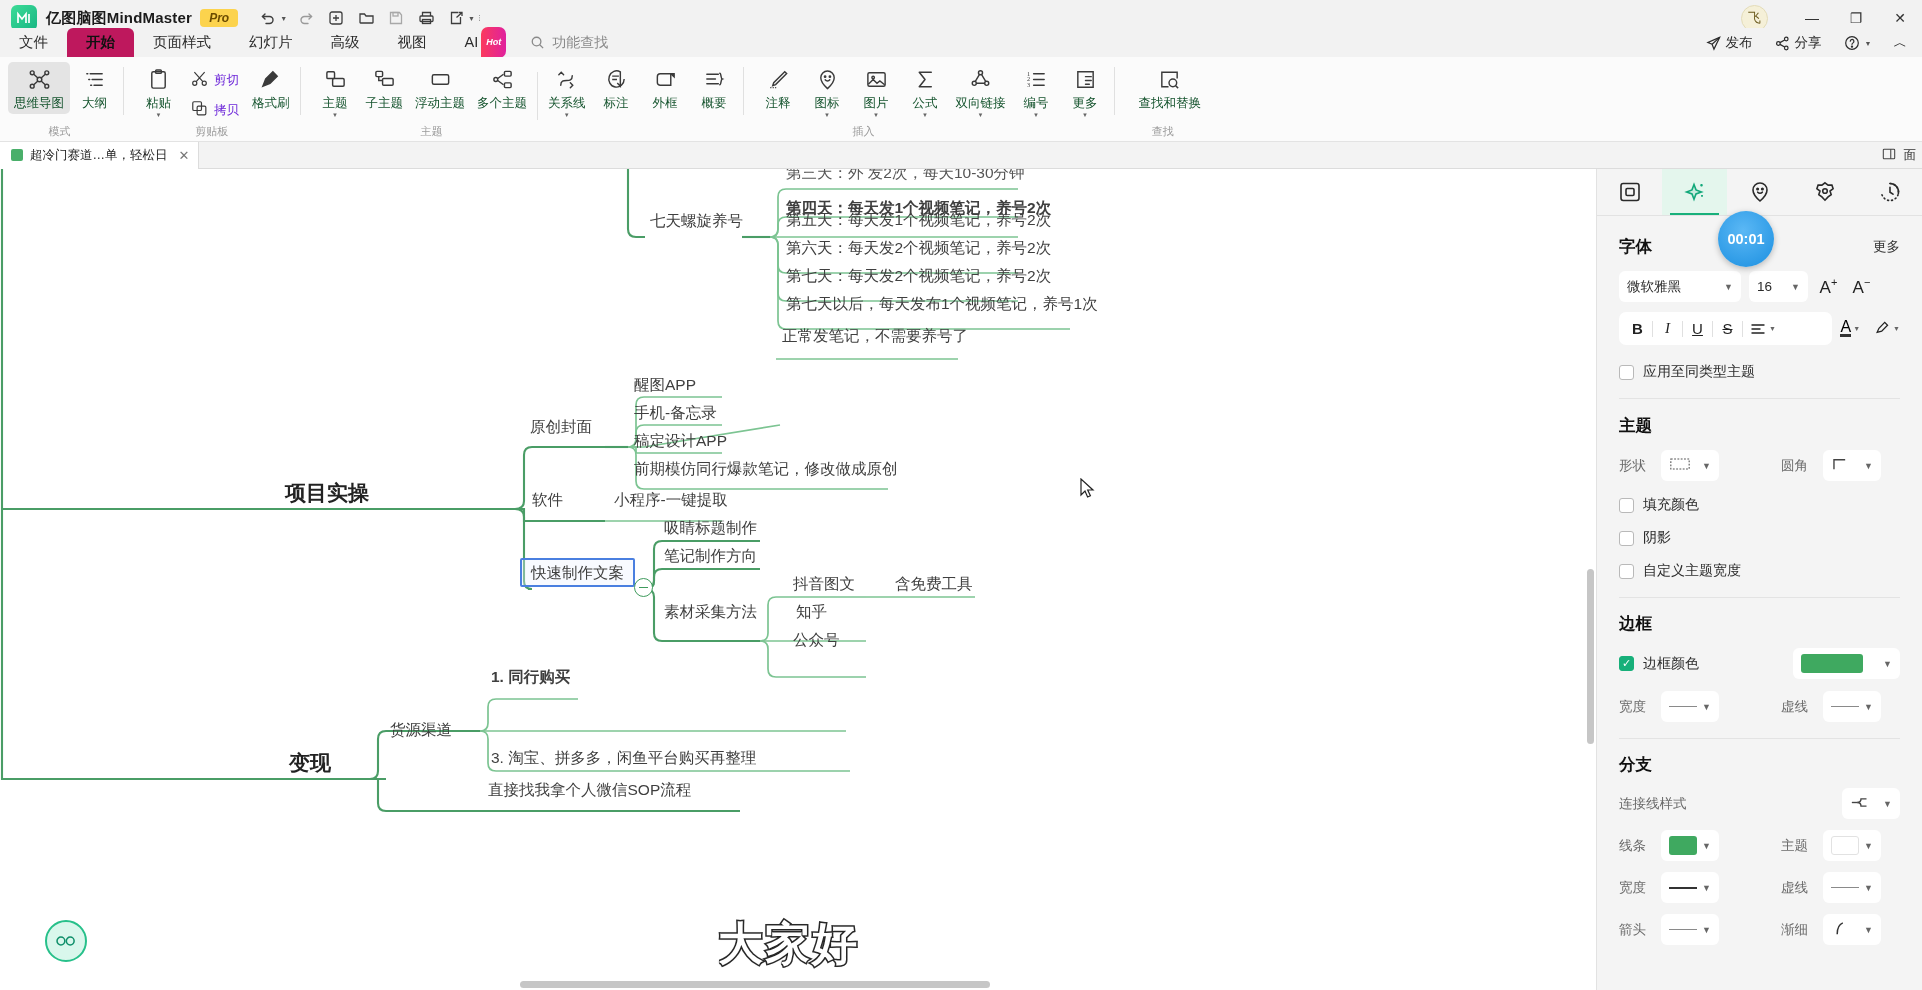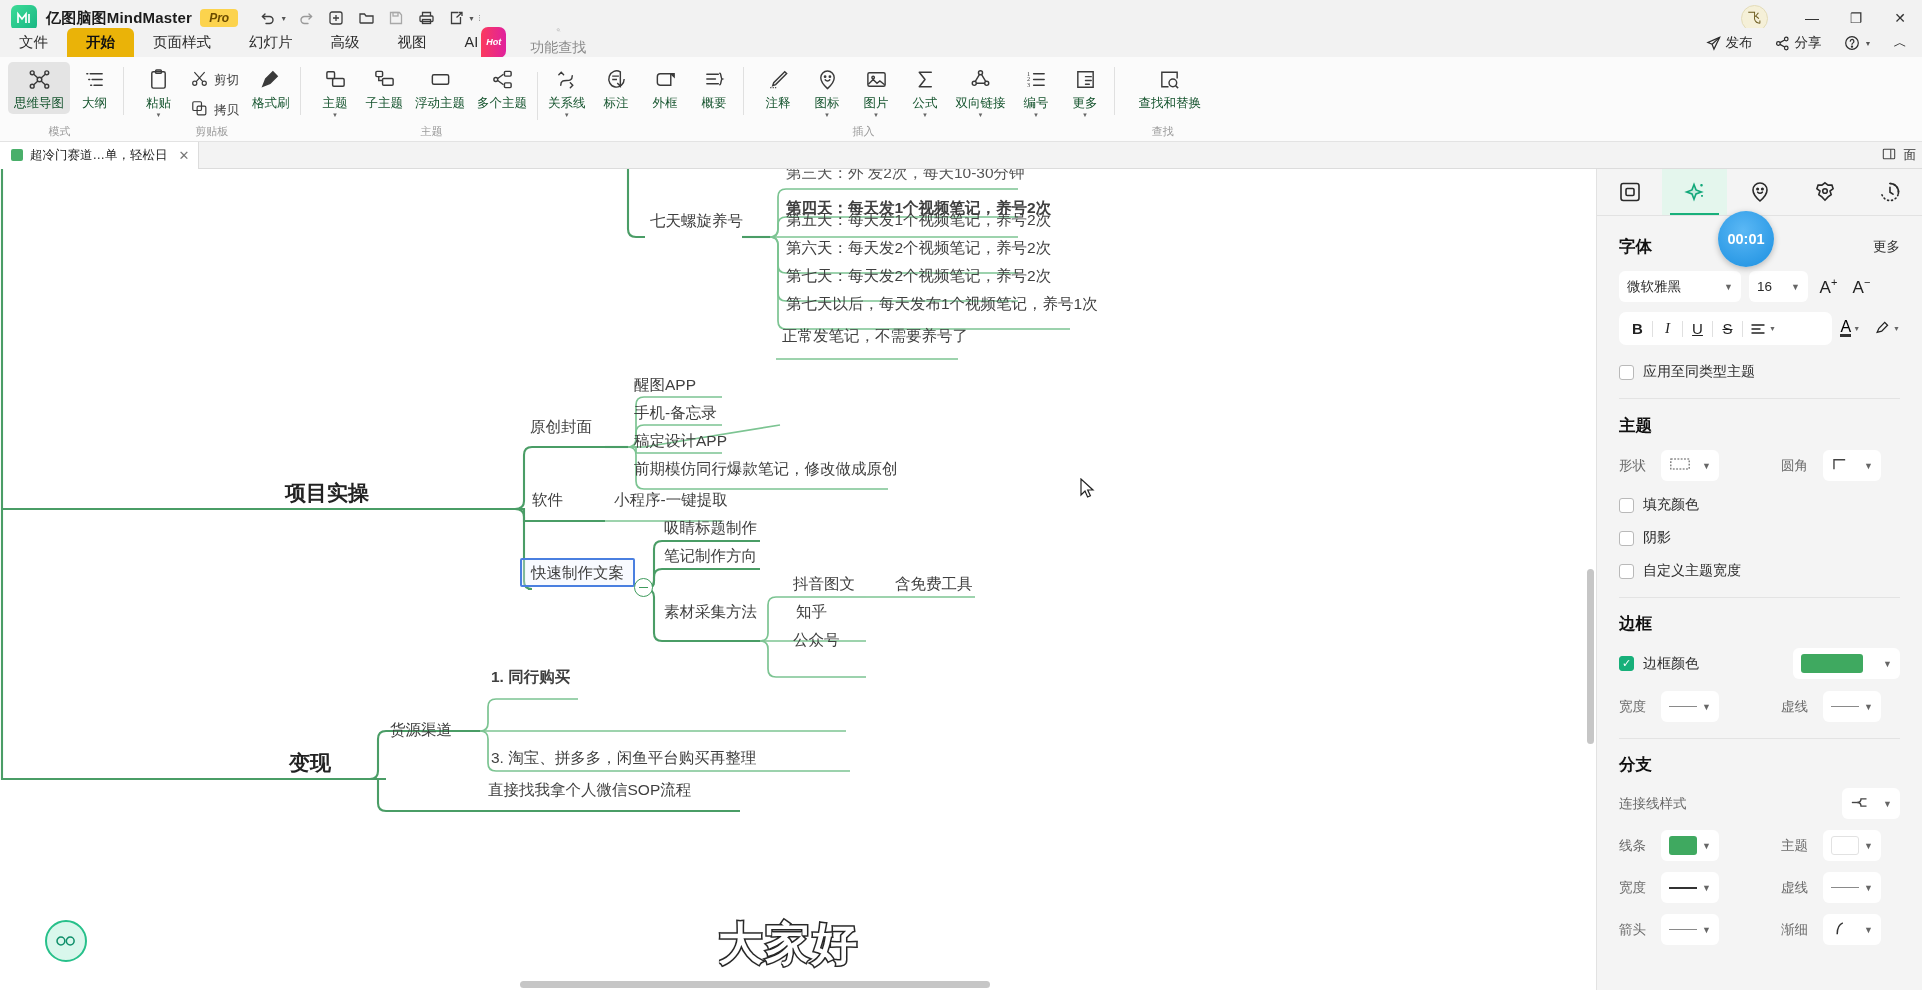--- a/index.html
+++ b/index.html
@@ -54,28 +54,28 @@
   
   .menubar {
     position: absolute; top: 28px; left: 0; width: 1922px; height: 29px;
     background: #f2f2f2; display: flex; align-items: flex-end;
   }
   .menu-item {
     padding: 0 19px; height: 29px; line-height: 29px;
     font-size: 14.5px; color: #2b2b2b; cursor: pointer; position: relative;
     border-radius: 6px 6px 0 0;
   }
-  .menu-item.active { background: #eab308; font-weight: bold; color: #111; }
+  .menu-item.active { background: #be185d; font-weight: bold; color: #111; }
   .hot-badge {
     position: absolute; top: -1px; right: 2px;
     background: linear-gradient(90deg,#fb3a5d,#e0219e);
     color: #fff; font-size: 9px; font-weight: bold;
     padding: 1px 5px; border-radius: 7px 7px 7px 0; font-style: italic;
   }
-  .func-search { display: flex; align-items: center; gap: 7px; margin-left: 22px; height: 29px; cursor: text; flex-direction: column; }
+  .func-search { display: flex; align-items: center; gap: 7px; margin-left: 22px; height: 29px; cursor: text; }
   .func-search span { font-size: 14px; color: #8a8a8a; }
   .menu-right { position: absolute; right: 6px; bottom: 2px; display: flex; align-items: center; gap: 4px; }
   .mr-item {
     display: flex; align-items: center; gap: 5px; padding: 3px 9px;
     font-size: 13.5px; color: #2b2b2b; border-radius: 5px; cursor: pointer;
   }
 
   
   .ribbon {
     position: absolute; top: 57px; left: 0; width: 1922px; height: 85px;
@@ -94,21 +94,21 @@
     align-items: center; cursor: pointer; border-radius: 5px;
   }
   .ritem.sel { background: #e4e4e4; }
   .ritem .ico { height: 26px; display: flex; align-items: center; justify-content: center; color: #3a3a3a; }
   .ritem .lbl { font-size: 12.5px; color: #14532d; margin-top: 3px; white-space: nowrap; }
   .ritem .dcaret { font-size: 6px; color: #666; line-height: 5px; margin-top: 1px; }
   .ritem-h {
     display: flex; align-items: center; gap: 5px; padding: 3px 7px;
     cursor: pointer; border-radius: 4px;
   }
-  .ritem-h .lbl { font-size: 12.5px; color: #404040; white-space: nowrap; }
+  .ritem-h .lbl { font-size: 12.5px; color: #6d28d9; white-space: nowrap; }
   .clip-stack { display: flex; flex-direction: column; gap: 1px; padding-top: 4px; }
 
   
   .tabstrip {
     position: absolute; top: 142px; left: 0; width: 1922px; height: 27px;
     background: #f3f3f3; border-bottom: 1px solid #dcdcdc;
     display: flex; align-items: center;
   }
   .doctab {
     display: flex; align-items: center; gap: 7px; height: 27px;

